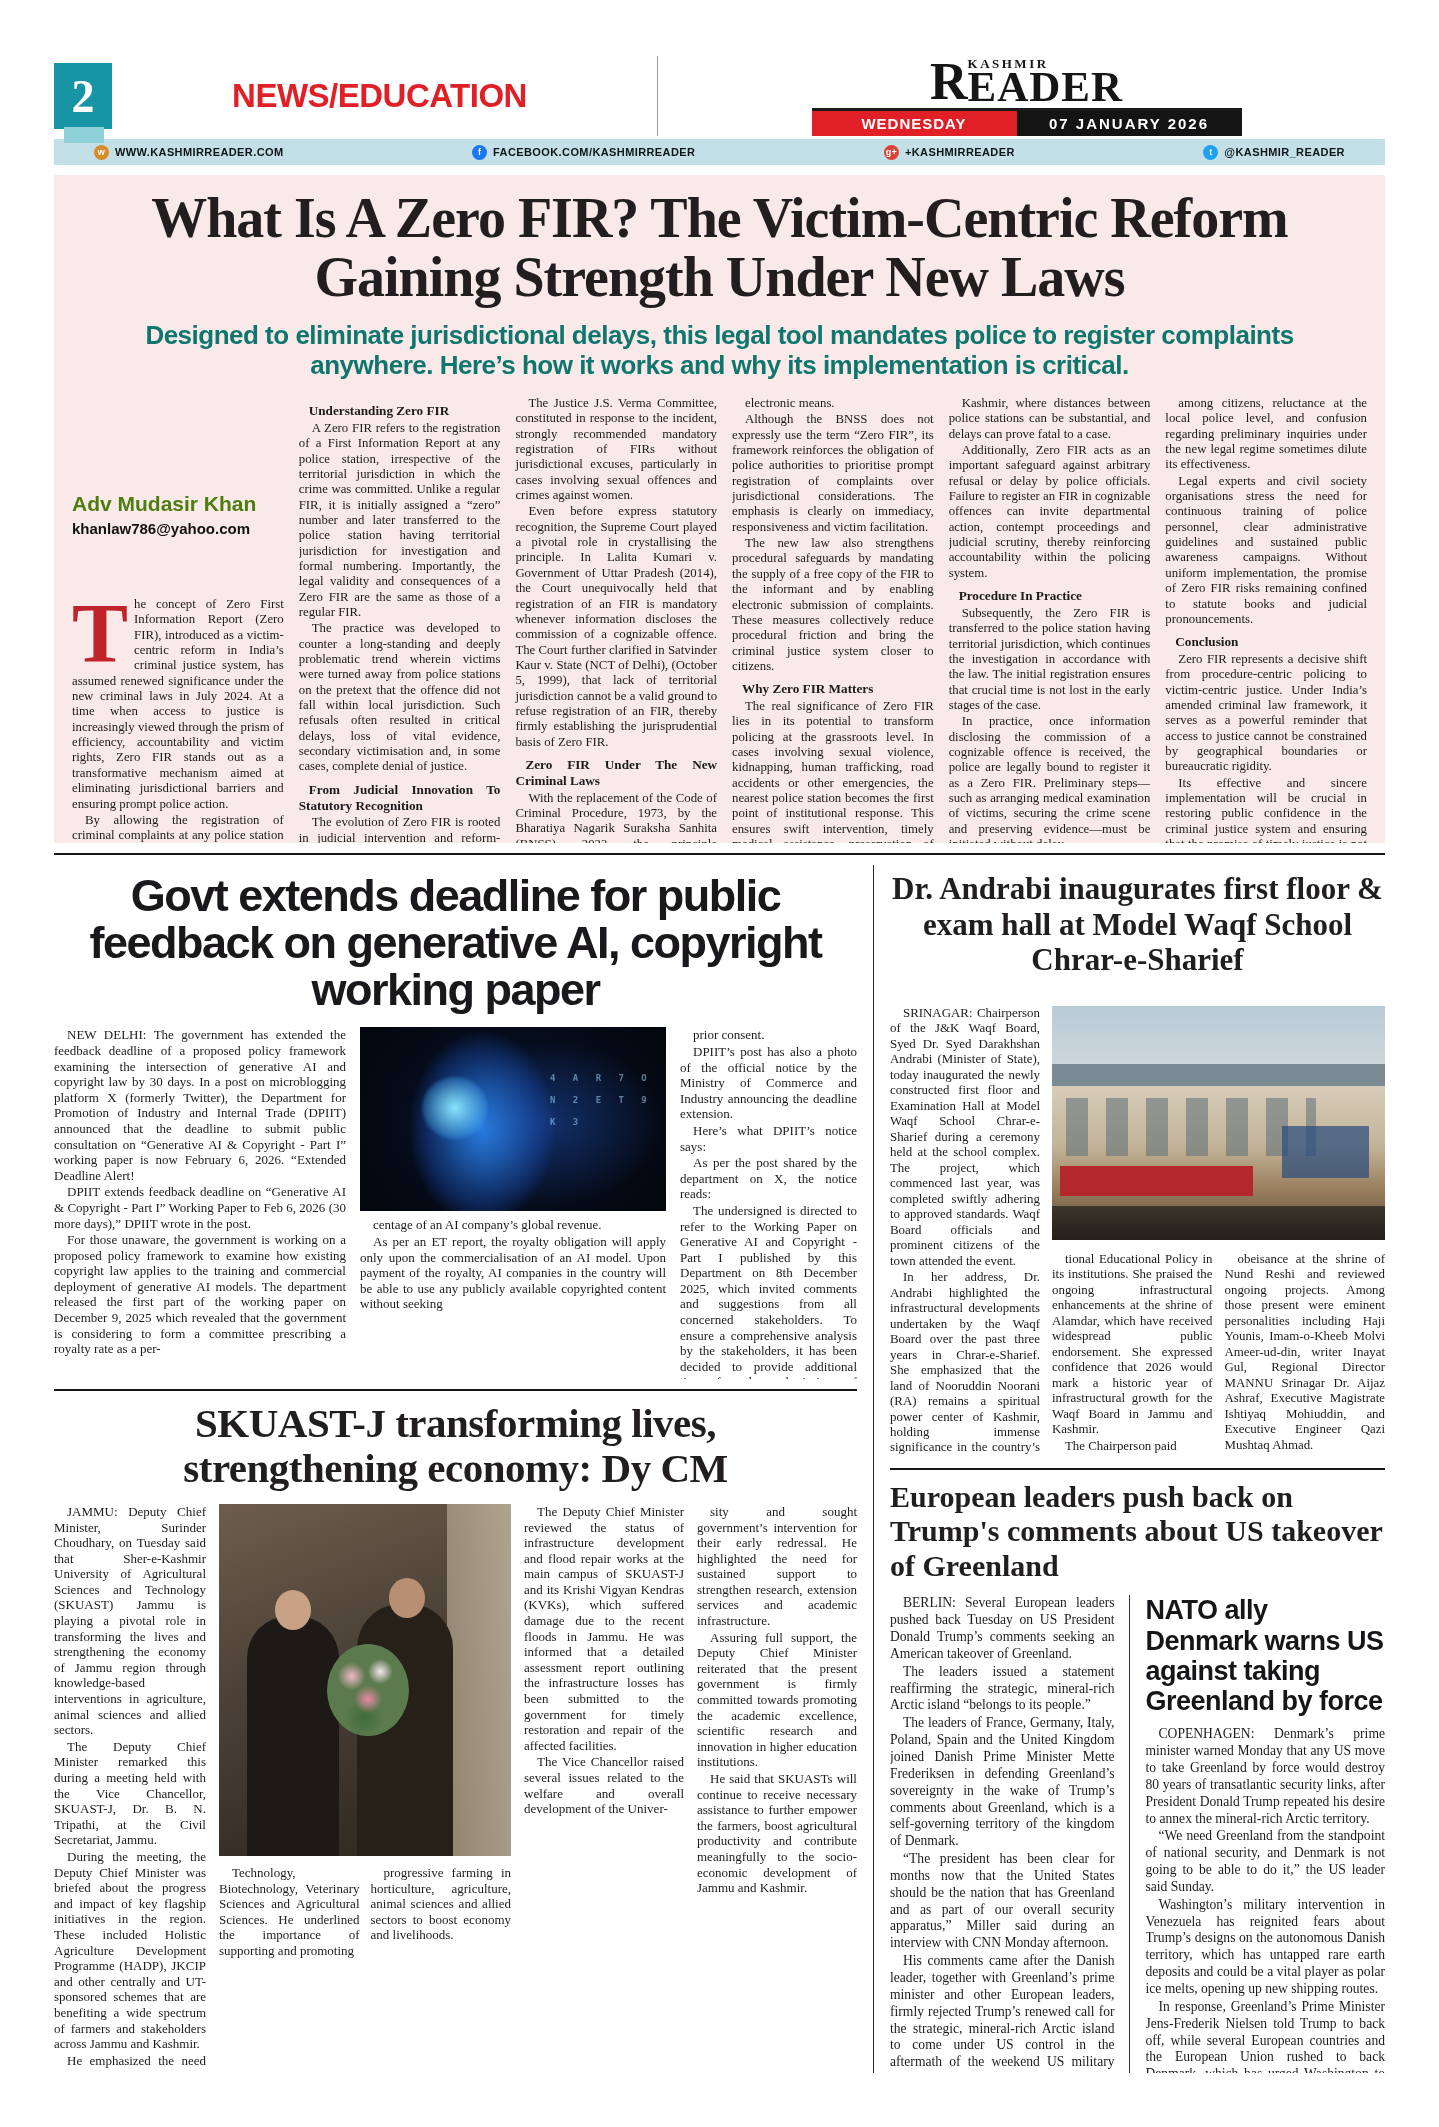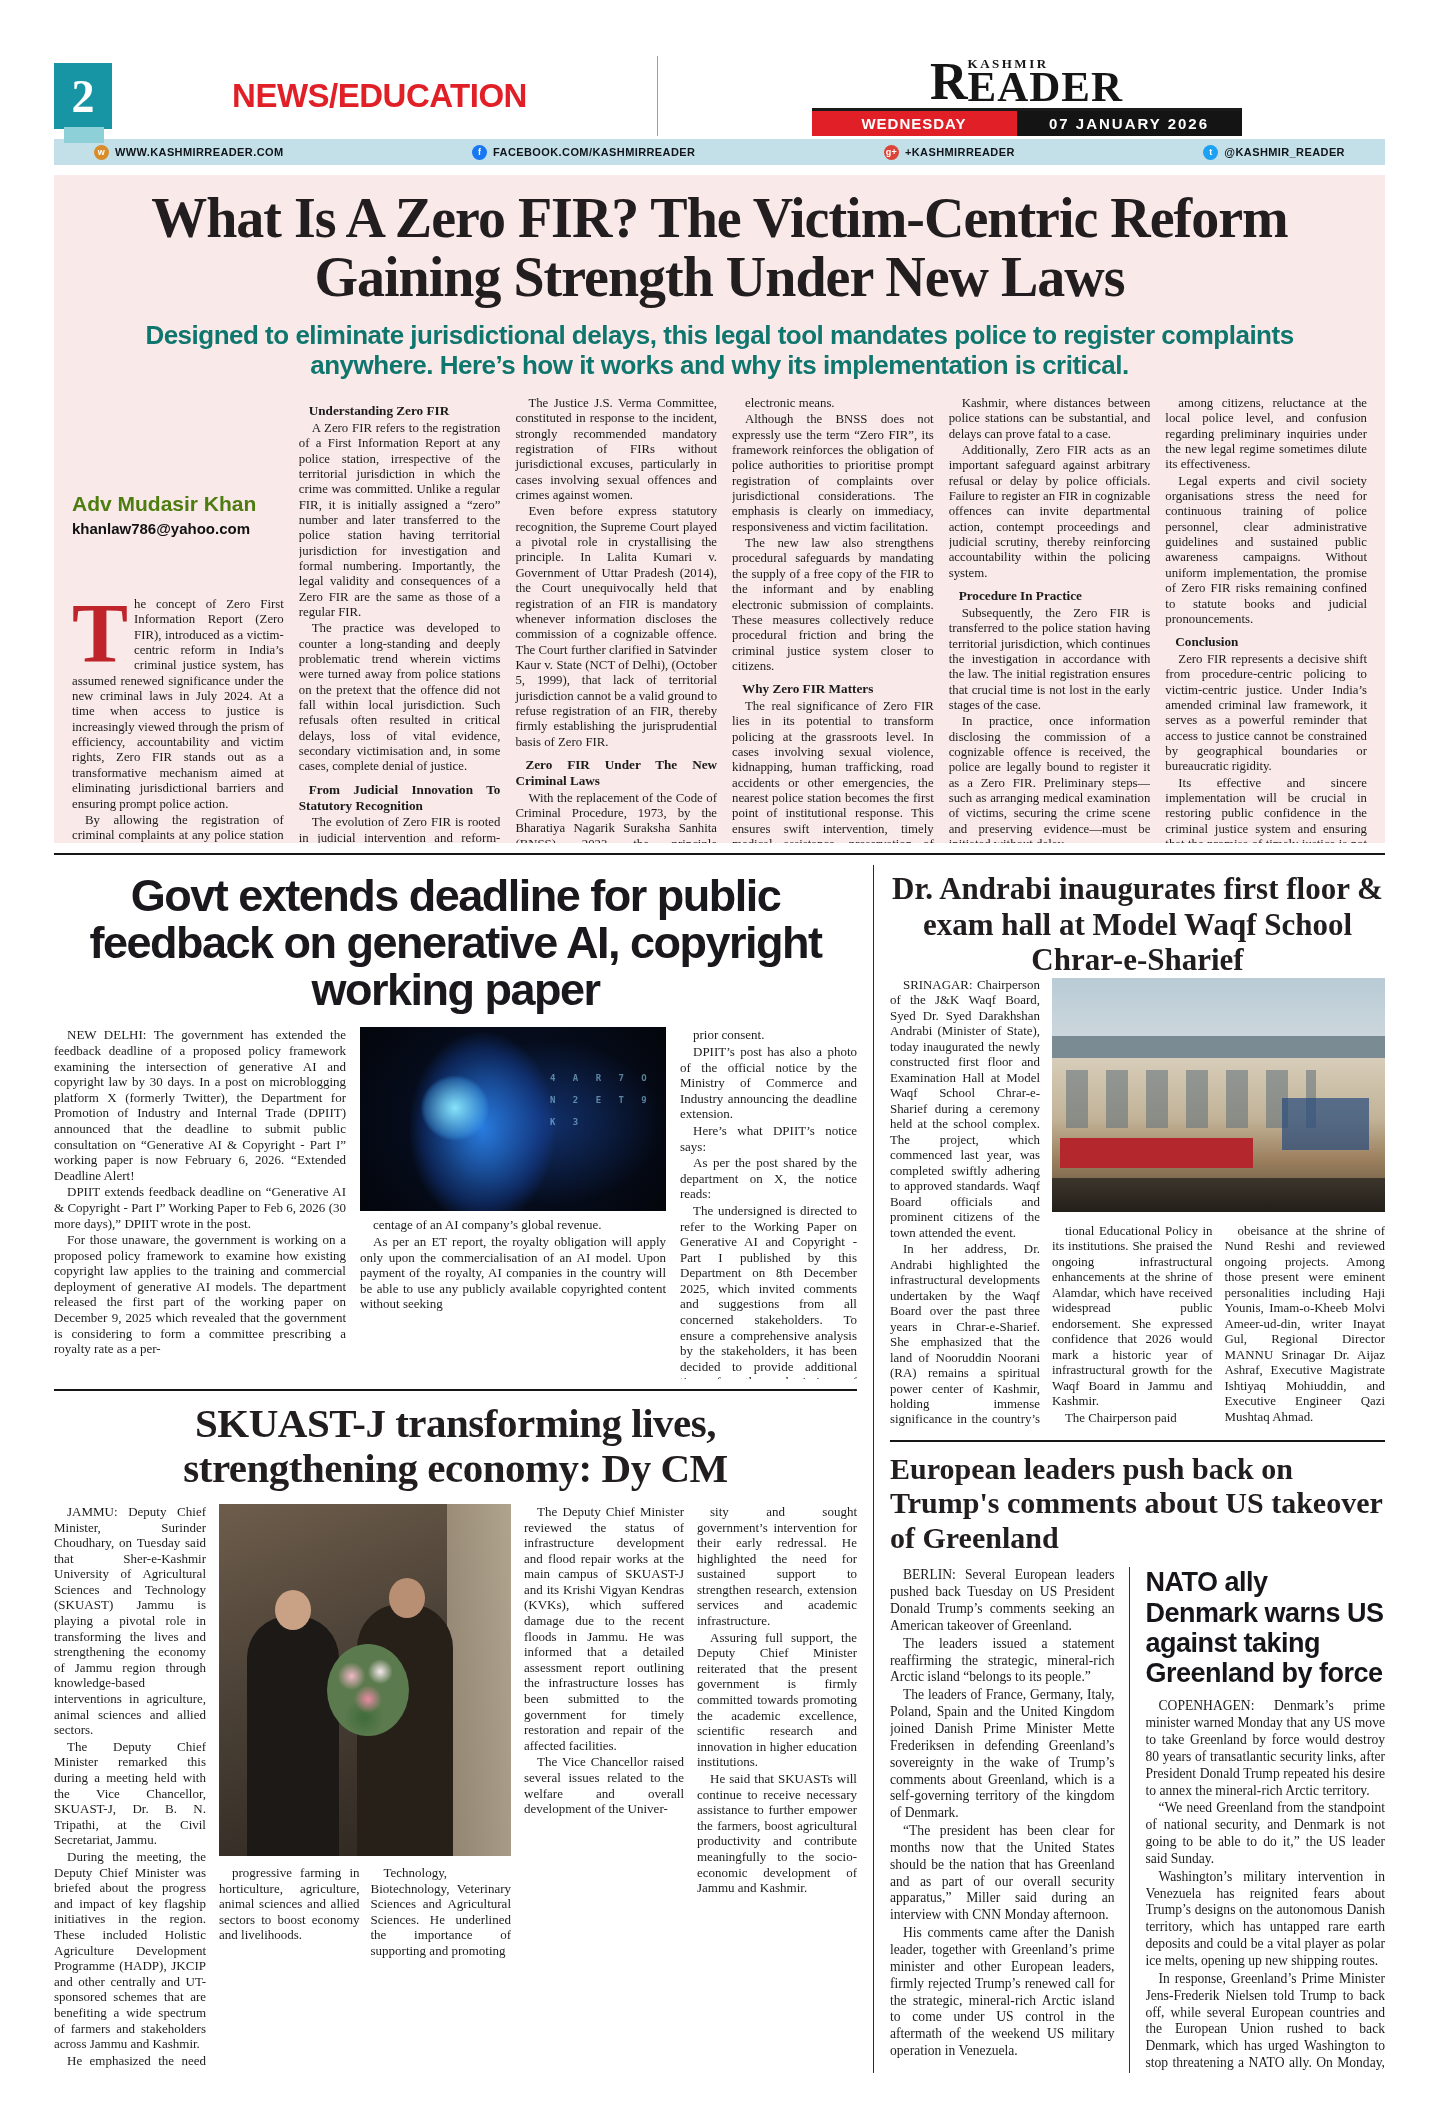--- a/index.html
+++ b/index.html
@@ -86,21 +86,21 @@
     background:radial-gradient(20px 20px at 30% 35%, #f2b7c6, transparent 70%),
                radial-gradient(18px 18px at 65% 30%, #f7e9ee, transparent 70%),
                radial-gradient(20px 20px at 50% 60%, #e98aa4, transparent 70%),
                radial-gradient(26px 26px at 45% 80%, #3f6b3a, transparent 75%),
                #5b7a4d; }
   .below-photo-row { display:grid; grid-template-columns:1fr 1fr; column-gap:11px; margin-top:9px; }
 
   
   .andrabi-headline { text-align:center; font-family:"Liberation Serif", serif; font-weight:700; font-size:31px; line-height:1.15;
                       color:#221e1f; margin-top:6px; }
-  .andrabi-grid { margin-top:0; display:grid; grid-template-columns:150px 1fr 1fr; grid-template-rows:234px auto;
+  .andrabi-grid { margin-top:28px; display:grid; grid-template-columns:150px 1fr 1fr; grid-template-rows:234px auto;
                   column-gap:13px; row-gap:10px; height:452px; overflow:hidden;gap:12px; }
   .a-col1 { grid-row:1 / 3; }
   .andrabi-photo { grid-column:2 / 4; position:relative; overflow:hidden; background:linear-gradient(#b9cbd6 0%, #cfd9dd 30%, #d9cfbc 32%, #c2b398 60%, #9b7f5d 78%, #51493c 100%); }
   .wq-roof { position:absolute; left:0; top:58px; width:100%; height:22px; background:#7a8b93; }
   .wq-windows { position:absolute; left:14px; top:92px; width:75%; height:58px;
     background:repeating-linear-gradient(to right, #5d6e78 0 22px, transparent 22px 40px); opacity:0.55; }
   .wq-banner { position:absolute; left:8px; top:160px; width:58%; height:30px; background:#B3272D; }
   .wq-banner2 { position:absolute; right:16px; top:120px; width:26%; height:52px; background:#274a7c; opacity:0.7; }
   .wq-crowd { position:absolute; left:0; bottom:0; width:100%; height:34px; background:linear-gradient(#3c352c,#231f19); }
 
@@ -260,24 +260,24 @@
             <div class="skuast-photo">
               <div class="sk-curtain"></div>
               <div class="sk-man-left"></div>
               <div class="sk-man-right"></div>
               <div class="sk-head-l"></div>
               <div class="sk-head-r"></div>
               <div class="sk-bouquet"></div>
             </div>
             <div class="below-photo-row">
               <div class="body-col blocks">
-                  <p class="body-para">progressive farming in horticulture, agriculture, animal sciences and allied sectors to boost economy and livelihoods.</p>
+                  <p class="body-para">Technology, Biotechnology, Veterinary Sciences and Agricultural Sciences. He underlined the importance of supporting and promoting</p>
                 </div>
               <div class="body-col blocks">
-                  <p class="body-para">Technology, Biotechnology, Veterinary Sciences and Agricultural Sciences. He underlined the importance of supporting and promoting</p>
+                  <p class="body-para">progressive farming in horticulture, agriculture, animal sciences and allied sectors to boost economy and livelihoods.</p>
                 </div>
             </div>
           </div>
           <div class="body-col blocks">
               <p class="body-para">The Deputy Chief Minister reviewed the status of infrastructure development and flood repair works at the main campus of SKUAST-J and its Krishi Vigyan Kendras (KVKs), which suffered damage due to the recent floods in Jammu. He was informed that a detailed assessment report outlining the infrastructure losses has been submitted to the government for timely restoration and repair of the affected facilities.</p>
               <p class="body-para">The Vice Chancellor raised several issues related to the welfare and overall development of the Univer-</p>
             </div>
           <div class="body-col blocks">
               <p class="body-para">sity and sought government’s intervention for their early redressal. He highlighted the need for sustained support to strengthen research, extension services and academic infrastructure.</p>
               <p class="body-para">Assuring full support, the Deputy Chief Minister reiterated that the present government is firmly committed towards promoting the academic excellence, scientific research and innovation in higher education institutions.</p>

